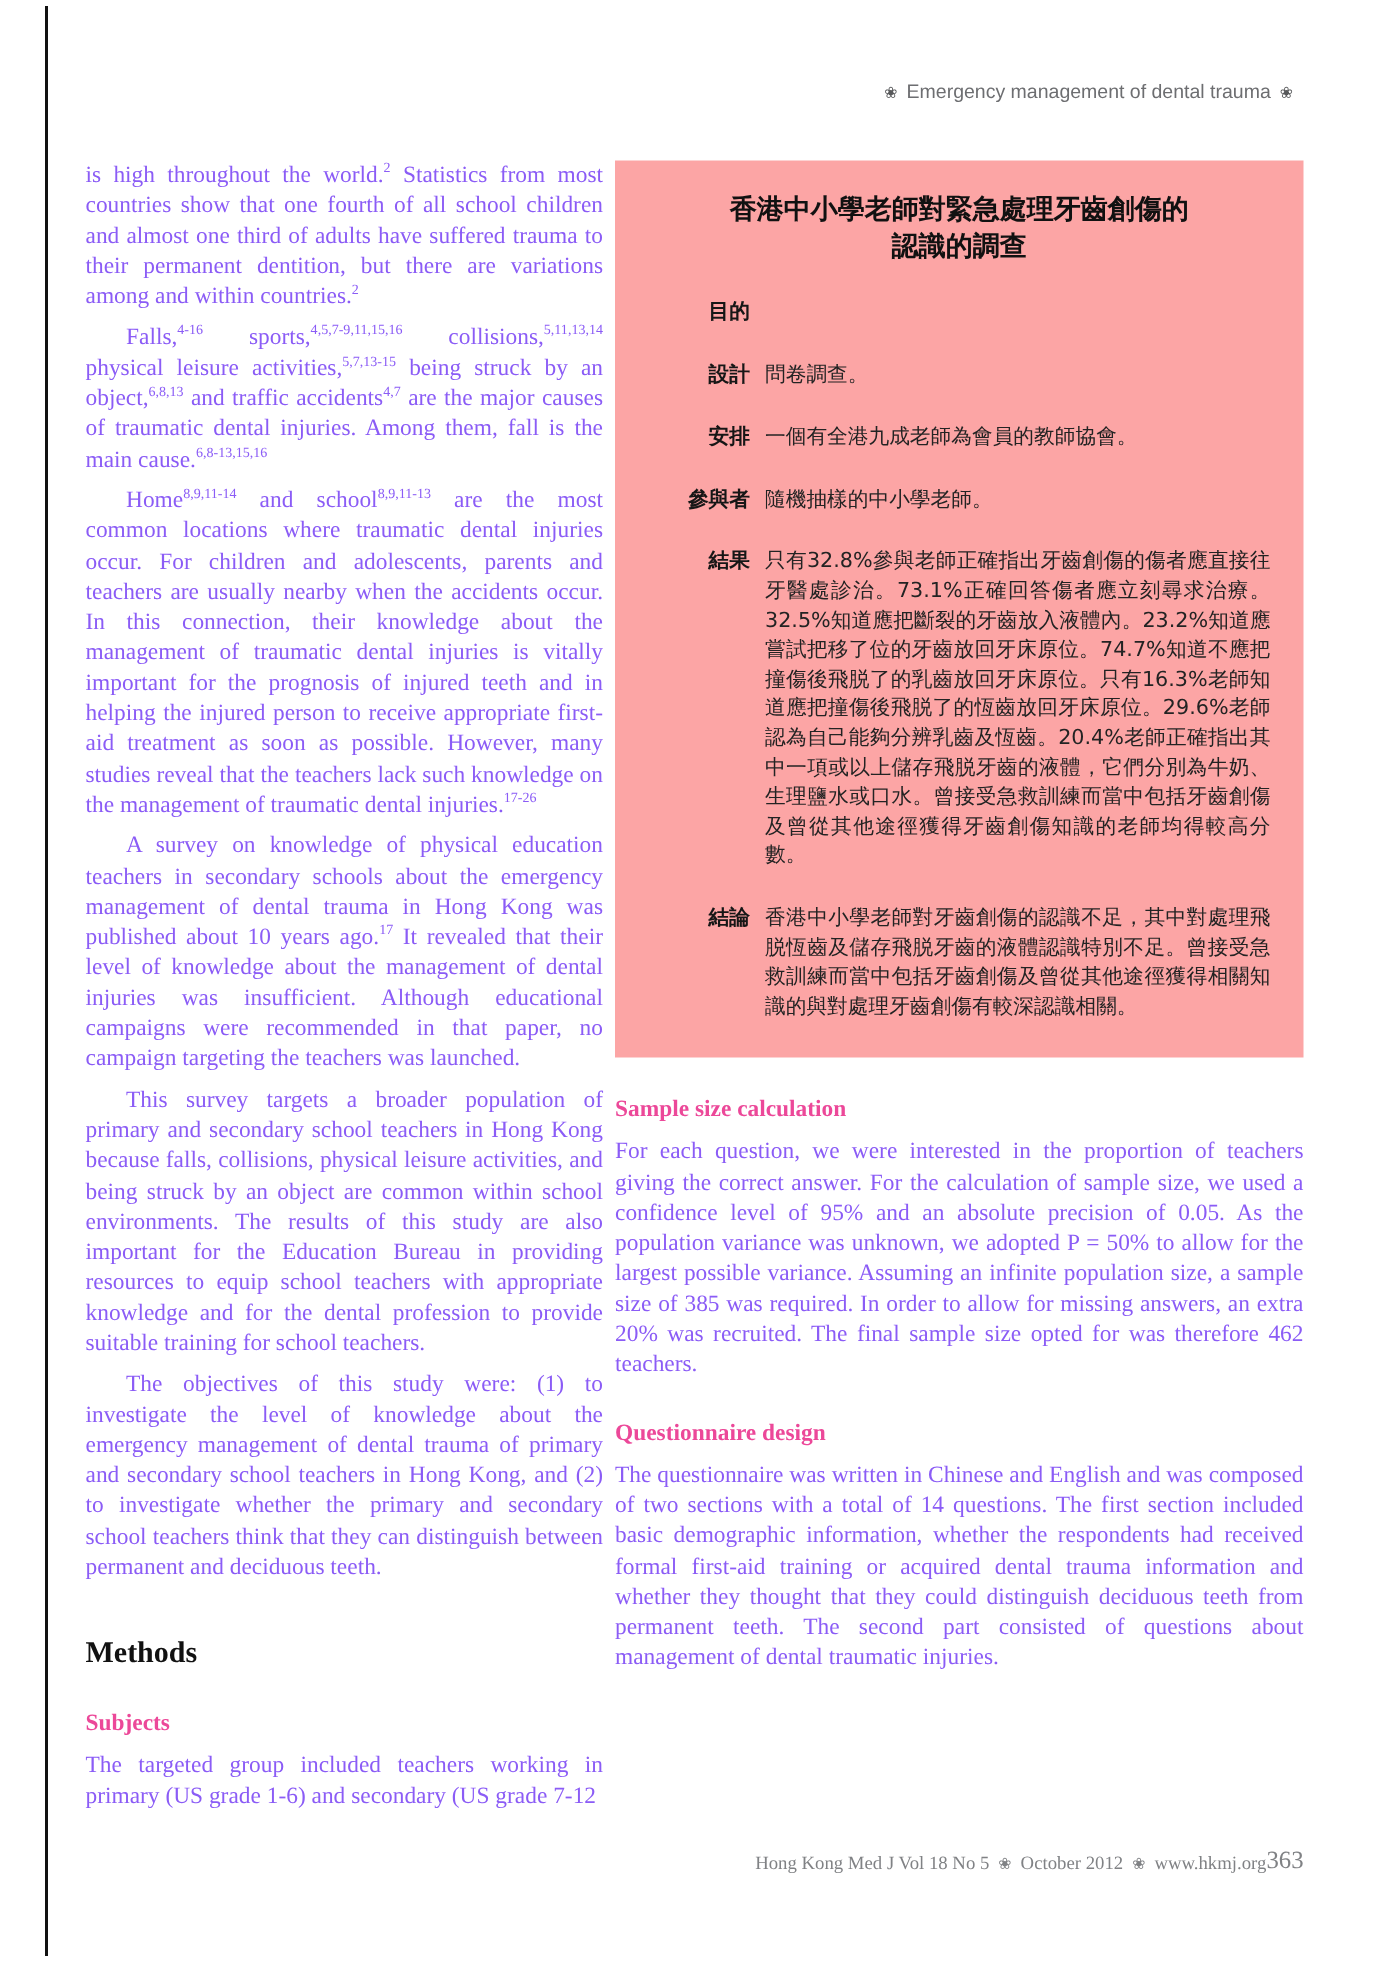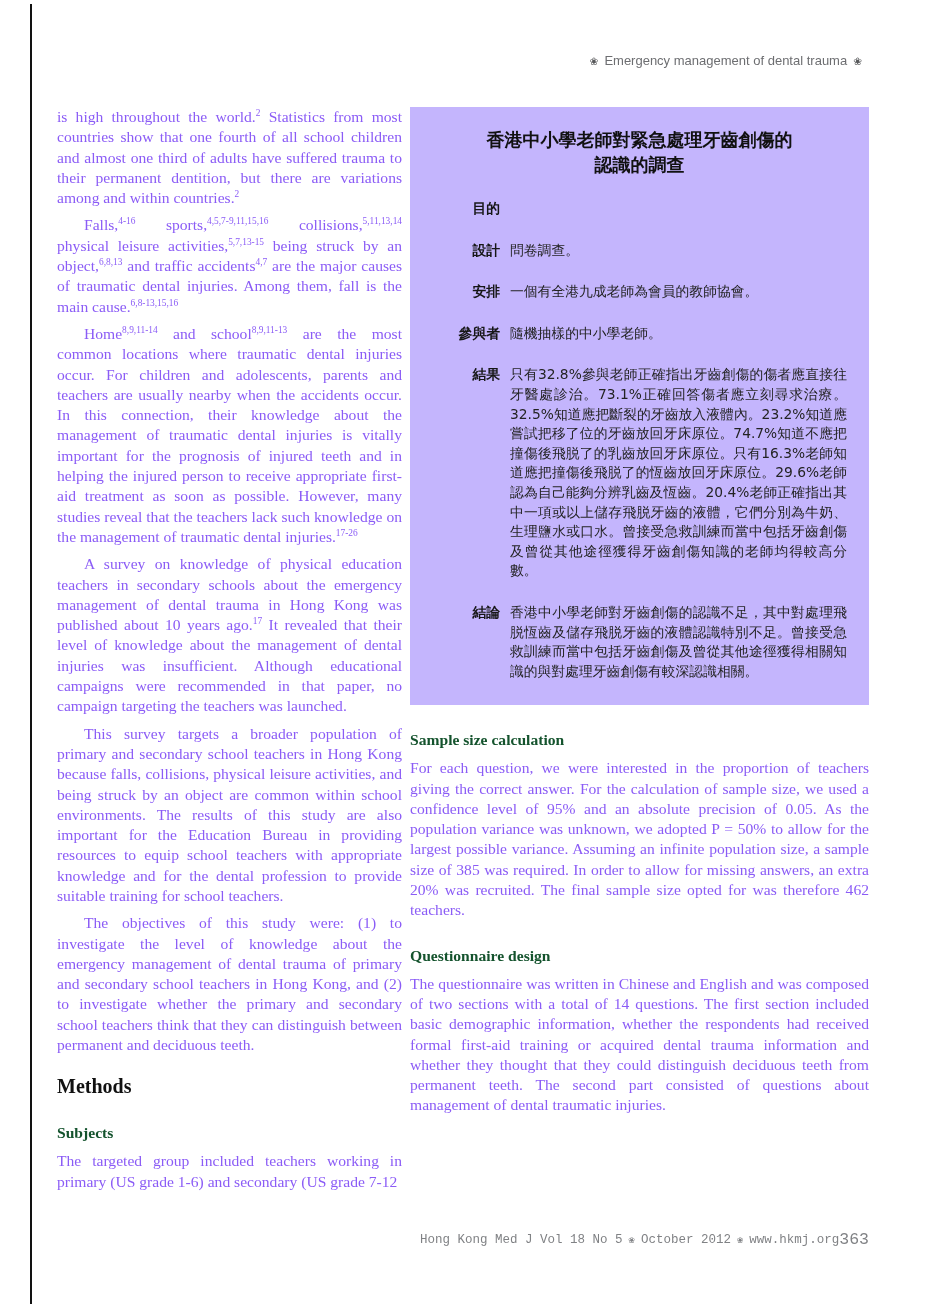--- a/index.html
+++ b/index.html
@@ -25,25 +25,25 @@
   .col-right { position: absolute; left: 410px; top: 107px; width: 459px; }
   p.body-par {
     margin: 0 0 7px 0;
     font-size: 15.6px; line-height: 20.3px;
     text-align: justify; color: #8b5cf6;
   }
   p.indent { text-indent: 27px; }
   sup { font-size: 0.6em; line-height: 0; vertical-align: super; }
   h1.section {
     font-size: 20px; font-weight: bold;
-    margin: 20px 0 10px 0; color: #111111;
+    margin: 36px 0 10px 0; color: #111111;
   }
   h2.subsection {
     font-size: 15.6px; font-weight: bold;
-    margin: 26px 0 9px 0; color: #14532d;
+    margin: 26px 0 9px 0; color: #ec4899;
   }
   .abstract-box {
     width: 459px; box-sizing: border-box;
     padding: 20px 22px 24px 22px;
     background: #d3d3d3;
   }
   .abstract-title {
     text-align: center; font-weight: bold;
     font-size: 18px; line-height: 25px; color: #111111;
     font-family: "DejaVu Sans", "Liberation Sans", sans-serif;
@@ -51,22 +51,22 @@
   .abstract-item {
     display: flex; margin-top: 22px;
     font-family: "DejaVu Sans", "Liberation Sans", sans-serif;
     font-size: 13.8px; line-height: 19.6px; color: #232323;
   }
   .abstract-item .label { width: 68px; flex: none; text-align: right; font-weight: bold; color: #161616; }
   .abstract-item .text  { margin-left: 10px; text-align: justify; }
   .continuation { margin-top: 28px; }
   .footer {
     position: absolute; top: 1230px; right: 56px;
-    display: flex; align-items: center;
-    font-family: Liberation Mono, monospace; color: #808285;
+    display: flex; align-items: flex-end;
+    font-family: Liberation Serif, serif; color: #808285;
     white-space: nowrap;
   }
   .footer .line { font-size: 12.5px; }
   .footer .line .orn { color: #808285; }
   .footer .pagenum { font-size: 16.5px; color: #808285; }
 </style>
 </head>
 <body>
 
 <div class="scan-line"></div>
@@ -83,21 +83,21 @@
   <p class="body-par indent">This survey targets a broader population of primary and secondary school teachers in Hong Kong because falls, collisions, physical leisure activities, and being struck by an object are common within school environments. The results of this study are also important for the Education Bureau in providing resources to equip school teachers with appropriate knowledge and for the dental profession to provide suitable training for school teachers.</p>
   <p class="body-par indent">The objectives of this study were: (1) to investigate the level of knowledge about the emergency management of dental trauma of primary and secondary school teachers in Hong Kong, and (2) to investigate whether the primary and secondary school teachers think that they can distinguish between permanent and deciduous teeth.</p>
 
   <h1 class="section">Methods</h1>
 
   <h2 class="subsection">Subjects</h2>
   <p class="body-par">The targeted group included teachers working in primary (US grade 1-6) and secondary (US grade 7-12</p>
 </div>
 
 <div class="col-right">
-  <div class="abstract-box" style="background-color: #c4b5fd;">
+  <div class="abstract-box" style="background-color: #fca5a5;">
     <div class="abstract-title">
       <div>香港中小學老師對緊急處理牙齒創傷的</div>
       <div>認識的調查</div>
     </div>
 
     <div class="abstract-item">
       <div class="label">目的</div>
     </div>
     <div class="abstract-item">
       <div class="label">設計</div>

